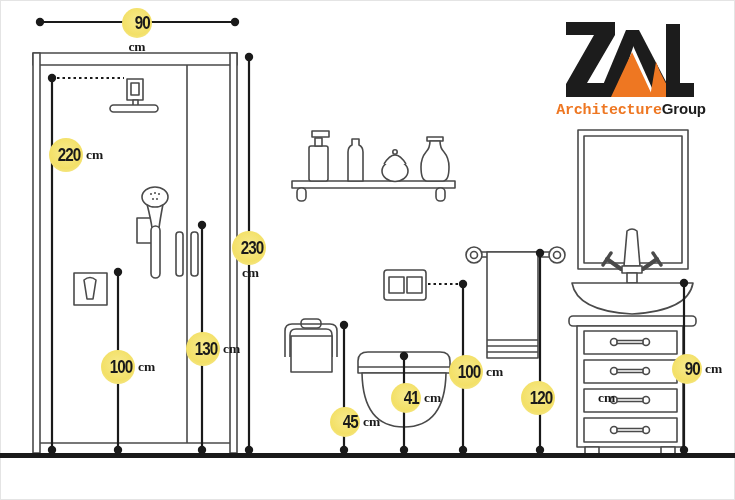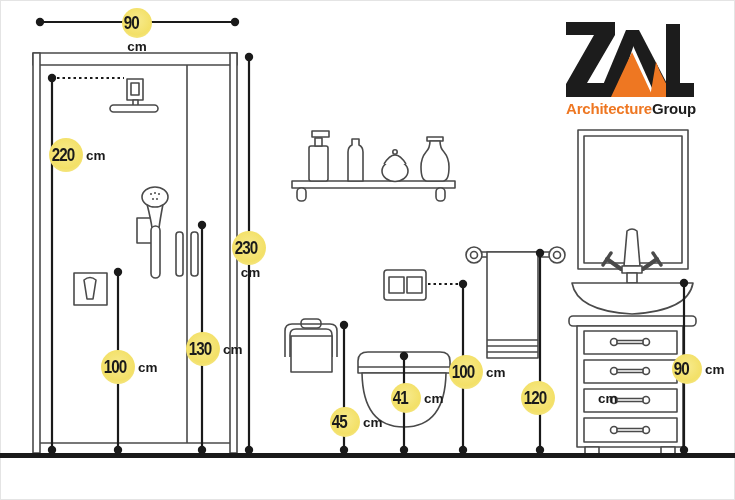--- a/index.html
+++ b/index.html
@@ -15,37 +15,37 @@
   .gd  { fill:var(--fixture-gray); stroke:none; }
   
   .dl     { stroke:var(--line-black); stroke-width:2.2; }
   .dot    { fill:var(--line-black); stroke:none; }
   .dotted { stroke:var(--line-black); stroke-width:1.8; stroke-dasharray:2.5 3; fill:none; }
   .floor  { fill:var(--line-black); stroke:none; }
   
   .dim { position:absolute; display:flex; align-items:center; z-index:5; }
   .dim.col { flex-direction:column; }
   .bubble {
-    border-radius:50%; display:flex; align-items:center; justify-content:flex-start;
+    border-radius:50%; display:flex; align-items:center; justify-content:flex-end;
     background:radial-gradient(circle at 50% 42%, #f7ea8d 0%, var(--label-yellow) 62%, #f6eca2 100%);
     color:var(--line-black); font-weight:bold;
   }
   .b3 { width:34px; height:34px; font-size:19px; }
   .b2 { width:30px; height:30px; font-size:19px; }
   .bubble span { display:inline-block; transform:scaleX(.8); letter-spacing:-1.2px; }
-  .unit { margin-left:3px; font-weight:bold; font-size:13.5px; color:var(--line-black); }
+  .unit { margin-left:3px; font-weight:bold; font-size:13.5px; color:var(--line-black);font-family:Liberation Serif, serif; }
   .dim.col .unit { margin-left:0; margin-top:1px; }
   
   #logo { position:absolute; left:551px; top:14px; width:160px; height:110px; z-index:4; }
   #logo svg { position:absolute; left:13px; top:4px; }
   .lg-k { fill:var(--logo-black); stroke:none; }
   .lg-o { fill:var(--accent-orange); stroke:none; }
   #logo-text { position:absolute; left:0; top:86px; width:160px; text-align:center;
     font-size:15px; font-weight:bold; letter-spacing:-0.2px; white-space:nowrap; }
-  #logo-text .t-arch  { color:var(--accent-orange); }
+  #logo-text .t-arch  { color:var(--accent-orange);font-family:Liberation Mono, monospace; }
   #logo-text .t-group { color:var(--logo-black); margin-left:0; }
   .sr { position:absolute; width:1px; height:1px; overflow:hidden; opacity:0; }
 </style>
 </head>
 <body>
 
 <div id="stage">
 
   <svg width="735" height="500" viewBox="0 0 735 500">
 

